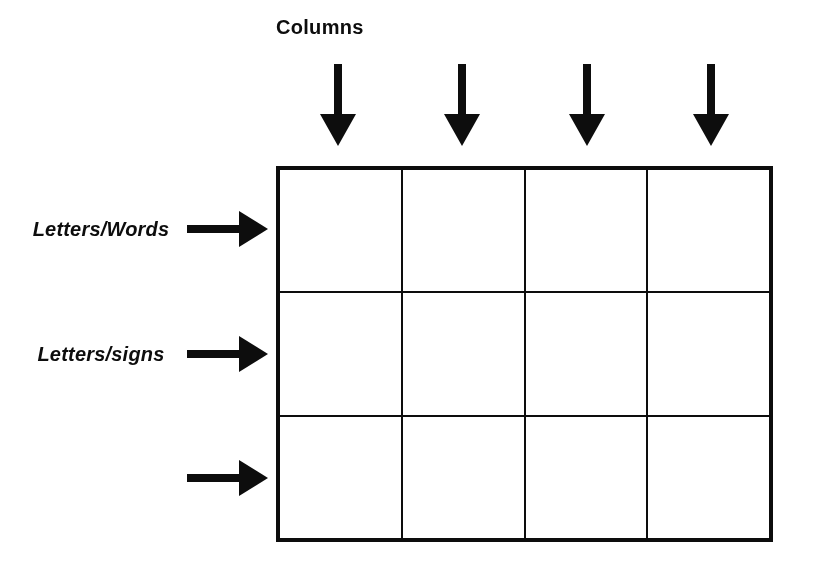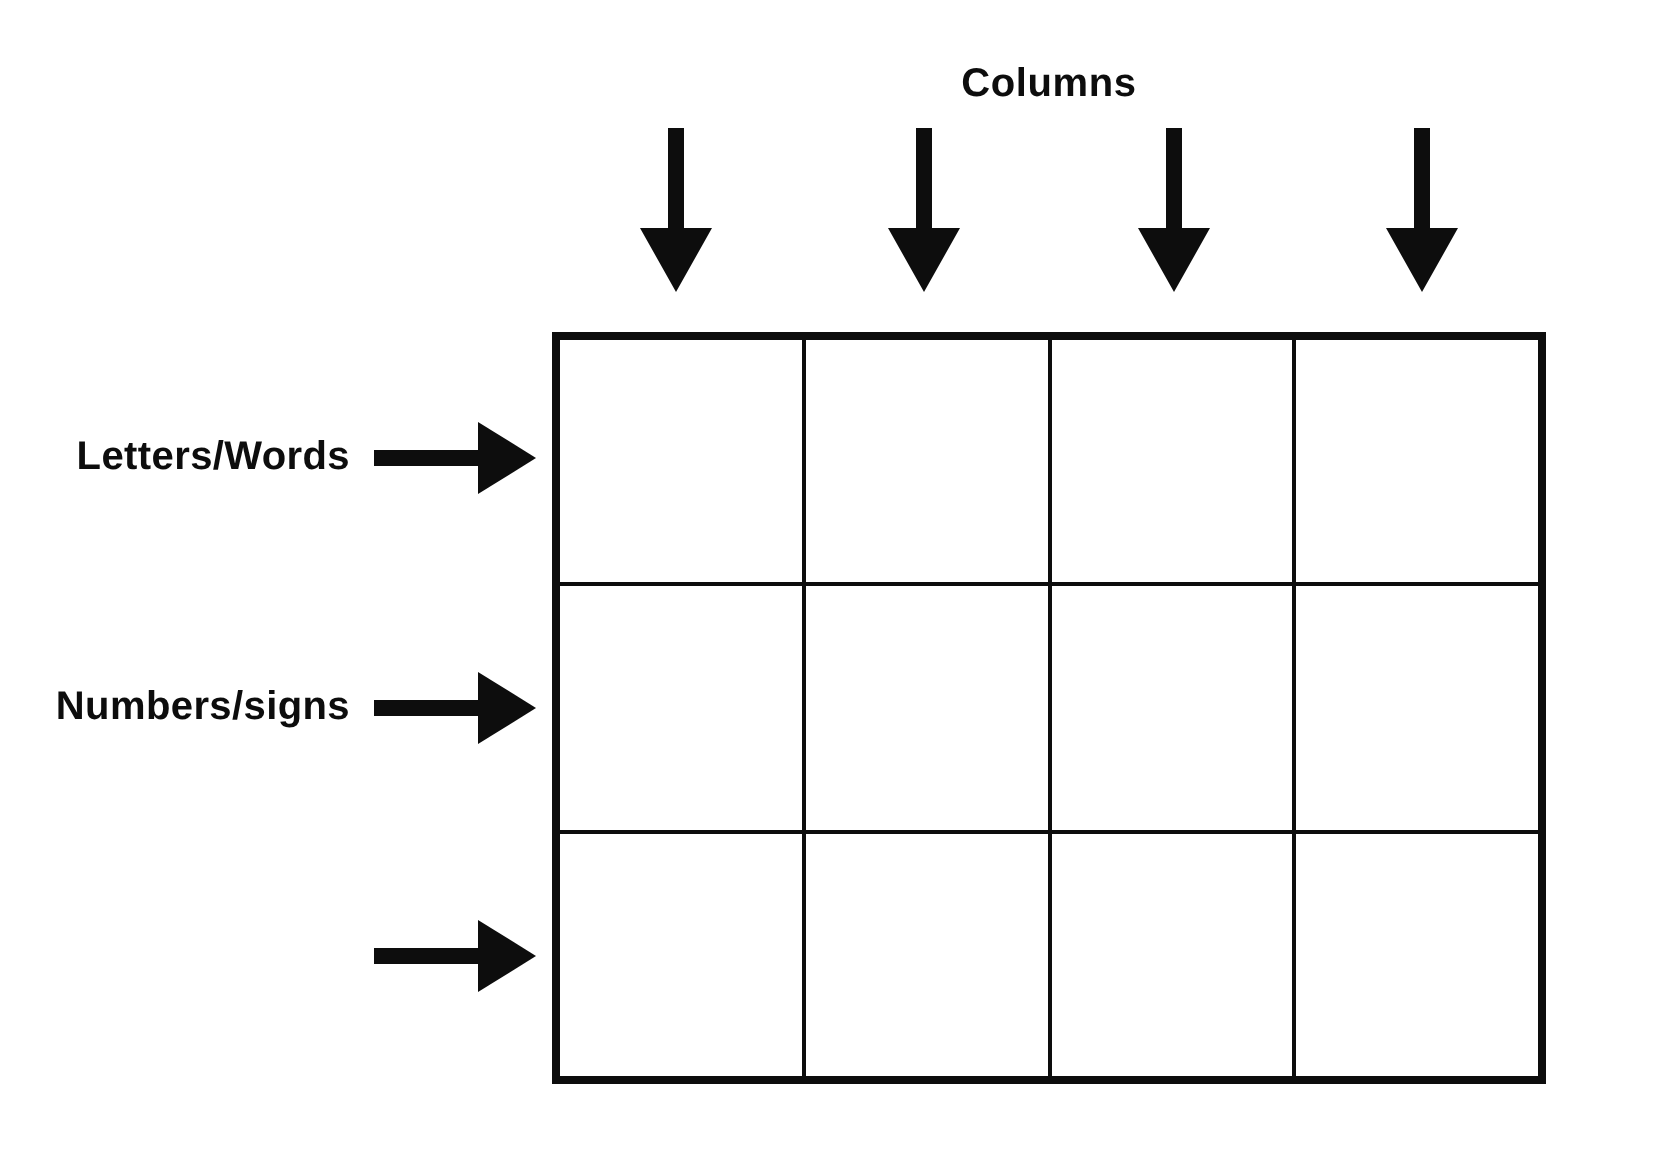--- a/index.html
+++ b/index.html
@@ -13,23 +13,22 @@
   }
   .stage {
     position: relative;
     width: 828px;
     height: 588px;
     background: #ffffff;
   }
   .title {
     position: absolute;
     left: 276px;
-    top: 31px;
+    top: 16px;
     width: 497px;
-    text-align: center;
     font-weight: bold;
     font-size: 20px;
     letter-spacing: 0.3px;
   }
   .down-arrows {
     position: absolute;
     left: 276px;
     top: 64px;
     width: 497px;
     height: 82px;
@@ -53,28 +52,29 @@
     border: 3px solid #0d0d0d;
     box-sizing: border-box;
     background: #ffffff;
   }
   .cell {
     border: 1.5px solid #0d0d0d;
     background: #ffffff;
   }
   .row-label {
     position: absolute;
-    left: 5px;
+    left: 16px;
     width: 170px;
-    text-align: right;
+    text-align: center;
     font-weight: bold;
     font-size: 20px;
     letter-spacing: 0.2px;
     transform: translateY(-50%);
     white-space: nowrap;
+    font-style: italic;
   }
   .row-arrow {
     position: absolute;
     left: 187px;
     transform: translateY(-50%);
     line-height: 0;
   }
   .rl-1 { top: 229px; }
   .rl-2 { top: 354px; }
   .rl-3 { top: 478px; }
@@ -123,21 +123,21 @@
   </div>
 
   <div class="row-label rl-1">Letters/Words</div>
   <div class="row-arrow rl-1">
     <svg width="81" height="38" viewBox="0 0 81 38">
         <rect x="0" y="15" width="56" height="8" fill="#0d0d0d"></rect>
         <polygon points="52,1 52,37 81,19" fill="#0d0d0d"></polygon>
       </svg>
   </div>
 
-  <div class="row-label rl-2">Numbers/signs</div>
+  <div class="row-label rl-2">Letters/signs</div>
   <div class="row-arrow rl-2">
     <svg width="81" height="38" viewBox="0 0 81 38">
         <rect x="0" y="15" width="56" height="8" fill="#0d0d0d"></rect>
         <polygon points="52,1 52,37 81,19" fill="#0d0d0d"></polygon>
       </svg>
   </div>
 
   <div class="row-arrow rl-3">
     <svg width="81" height="38" viewBox="0 0 81 38">
         <rect x="0" y="15" width="56" height="8" fill="#0d0d0d"></rect>

